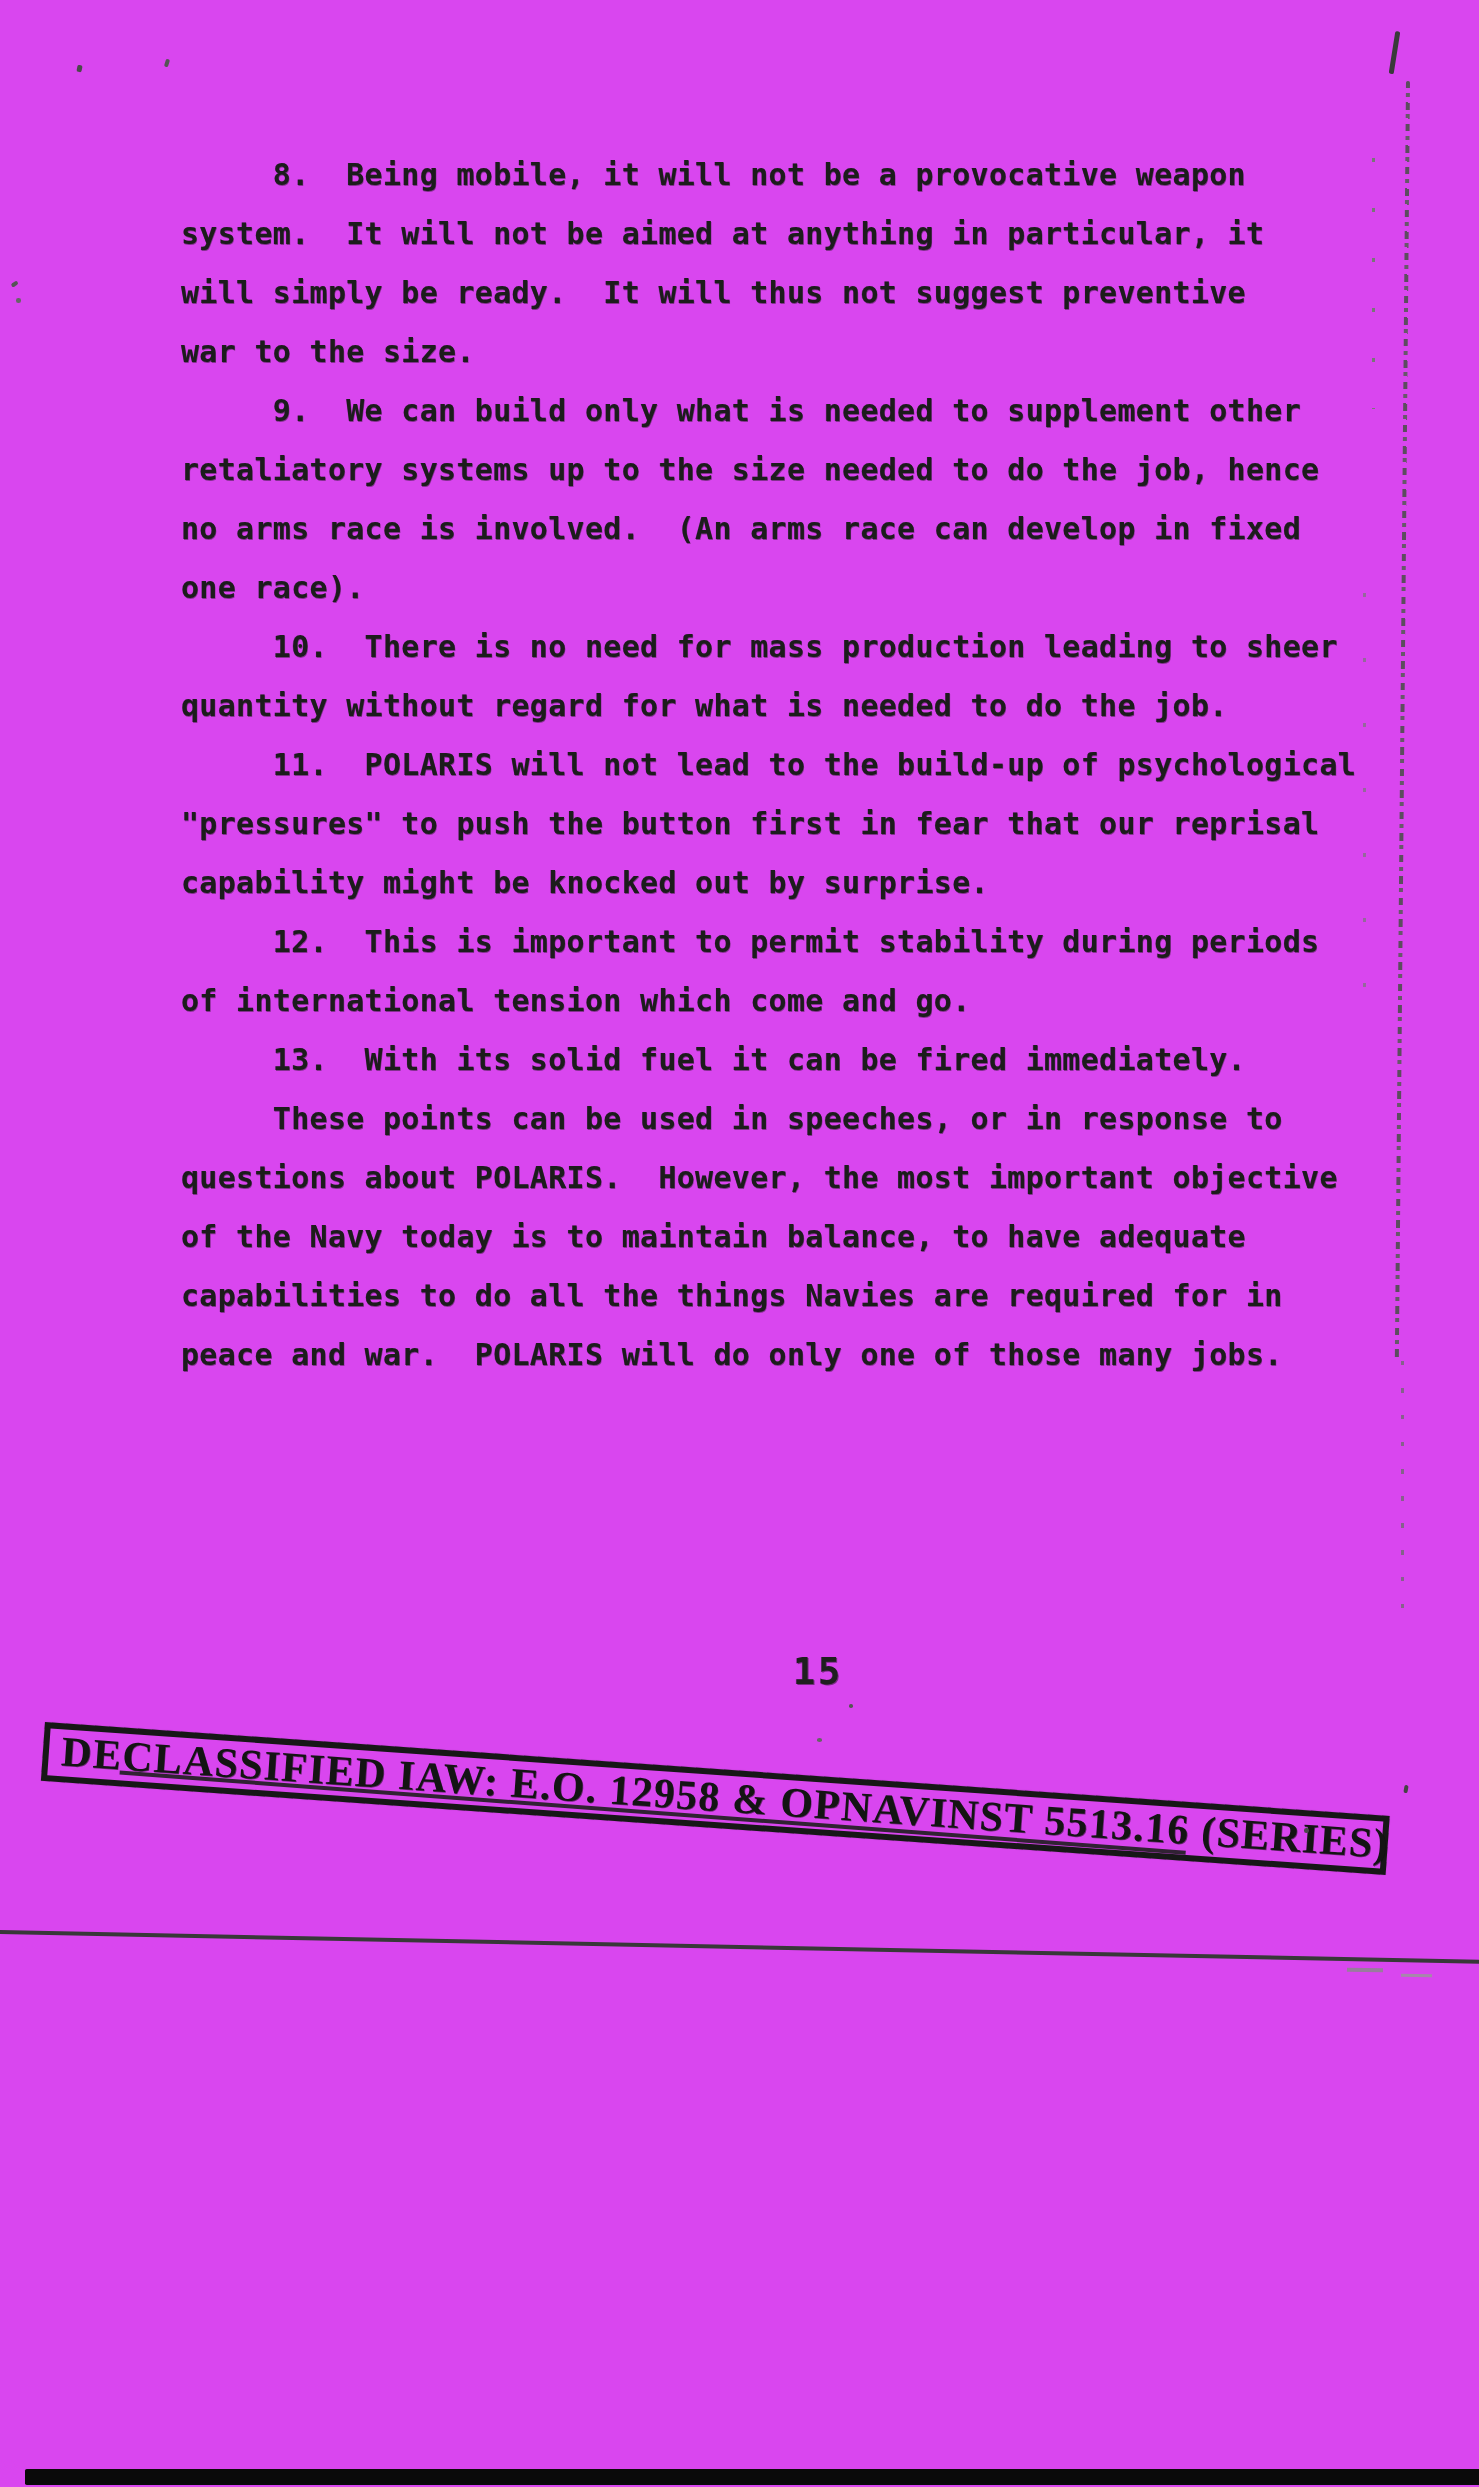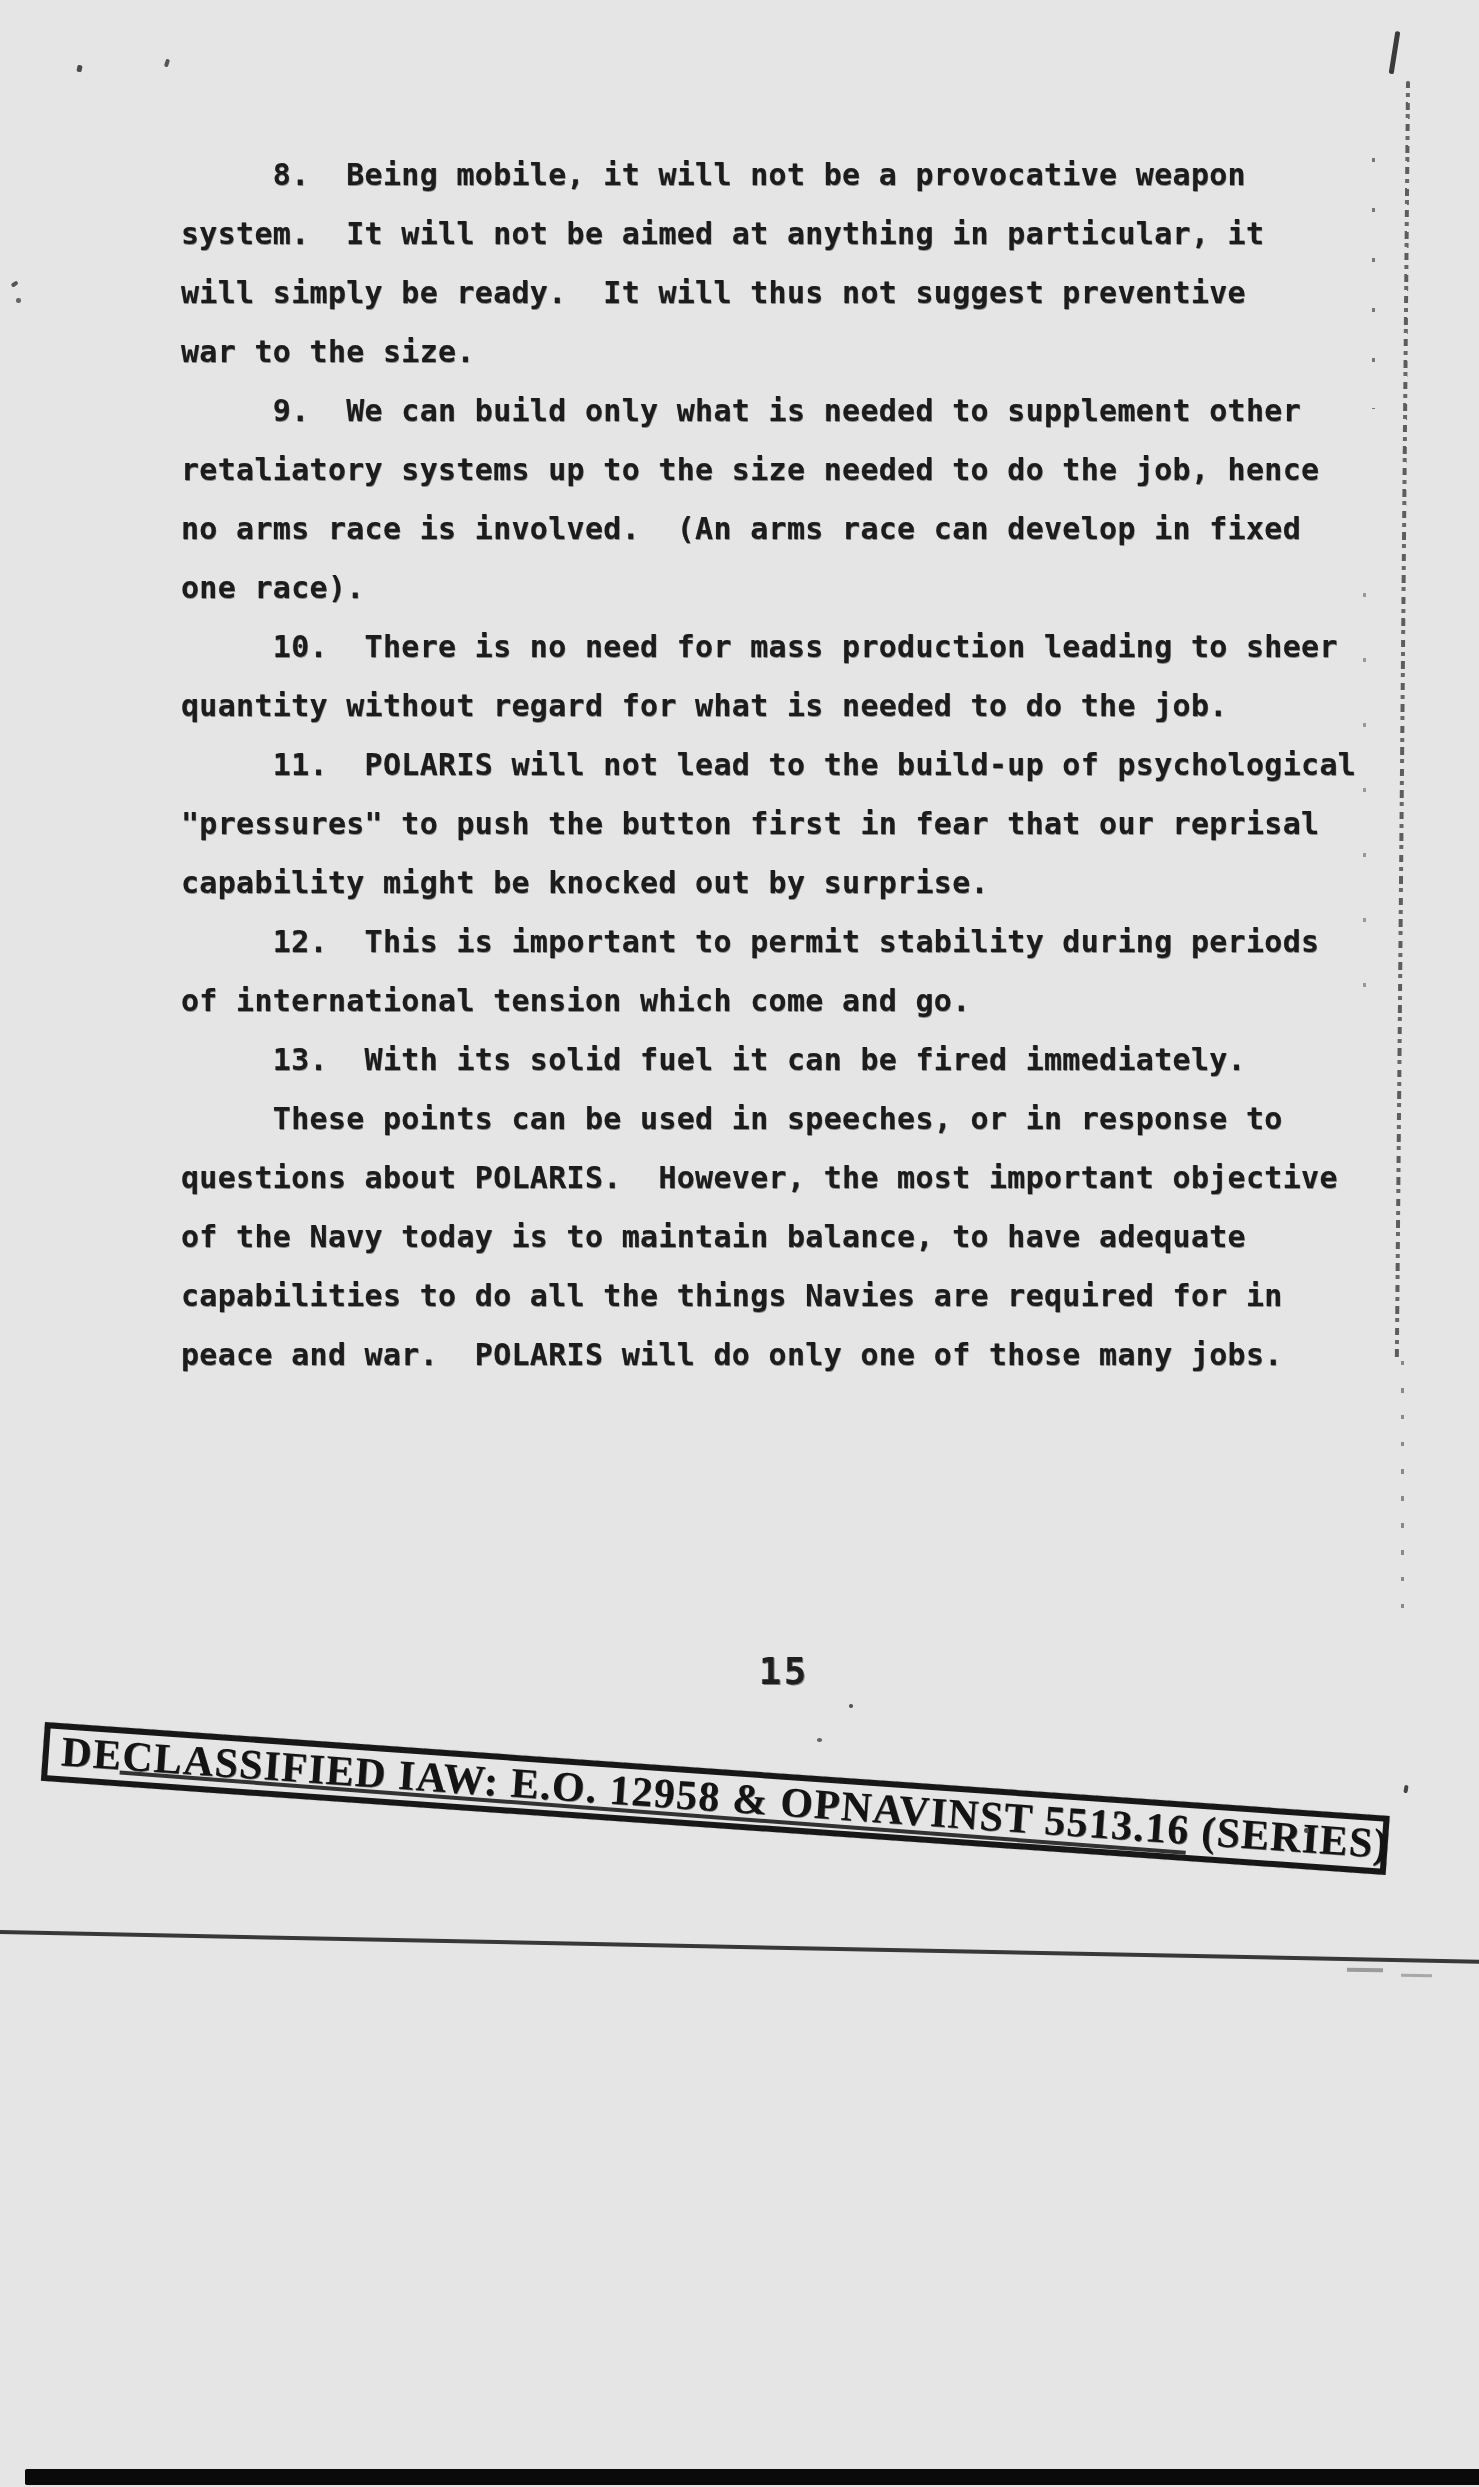--- a/index.html
+++ b/index.html
@@ -4,21 +4,21 @@
 <style>
   html, body {
     margin: 0;
     padding: 0;
     background: #ffffff;
   }
   .page {
     position: relative;
     width: 1480px;
     height: 2487px;
-    background: #e5e5e5;
+    background: #d946ef;
     overflow: hidden;
     font-family: "DejaVu Sans Mono", "Liberation Mono", monospace;
   }
 
   
   .body-text {
     position: absolute;
     left: 181px;
     top: 145px;
     width: 1167px;
@@ -30,21 +30,21 @@
     font-size: 30px;
     line-height: 59px;
     letter-spacing: 0.3px;
     color: #1c1c1c;
     text-shadow: 0.5px 0.5px 0 rgba(25,25,25,0.45), -0.3px 0 0 rgba(25,25,25,0.25);
   }
 
   
   .page-number {
     position: absolute;
-    left: 759px;
+    left: 793px;
     top: 1652px;
     font-family: "DejaVu Sans Mono", "Liberation Mono", monospace;
     font-weight: 700;
     font-size: 37px;
     line-height: 40px;
     letter-spacing: 2.7px;
     color: #1f1f1f;
     text-shadow: 0.9px 0.9px 0 rgba(20,20,20,0.5), -0.4px 0 0 rgba(20,20,20,0.35);
   }
 

